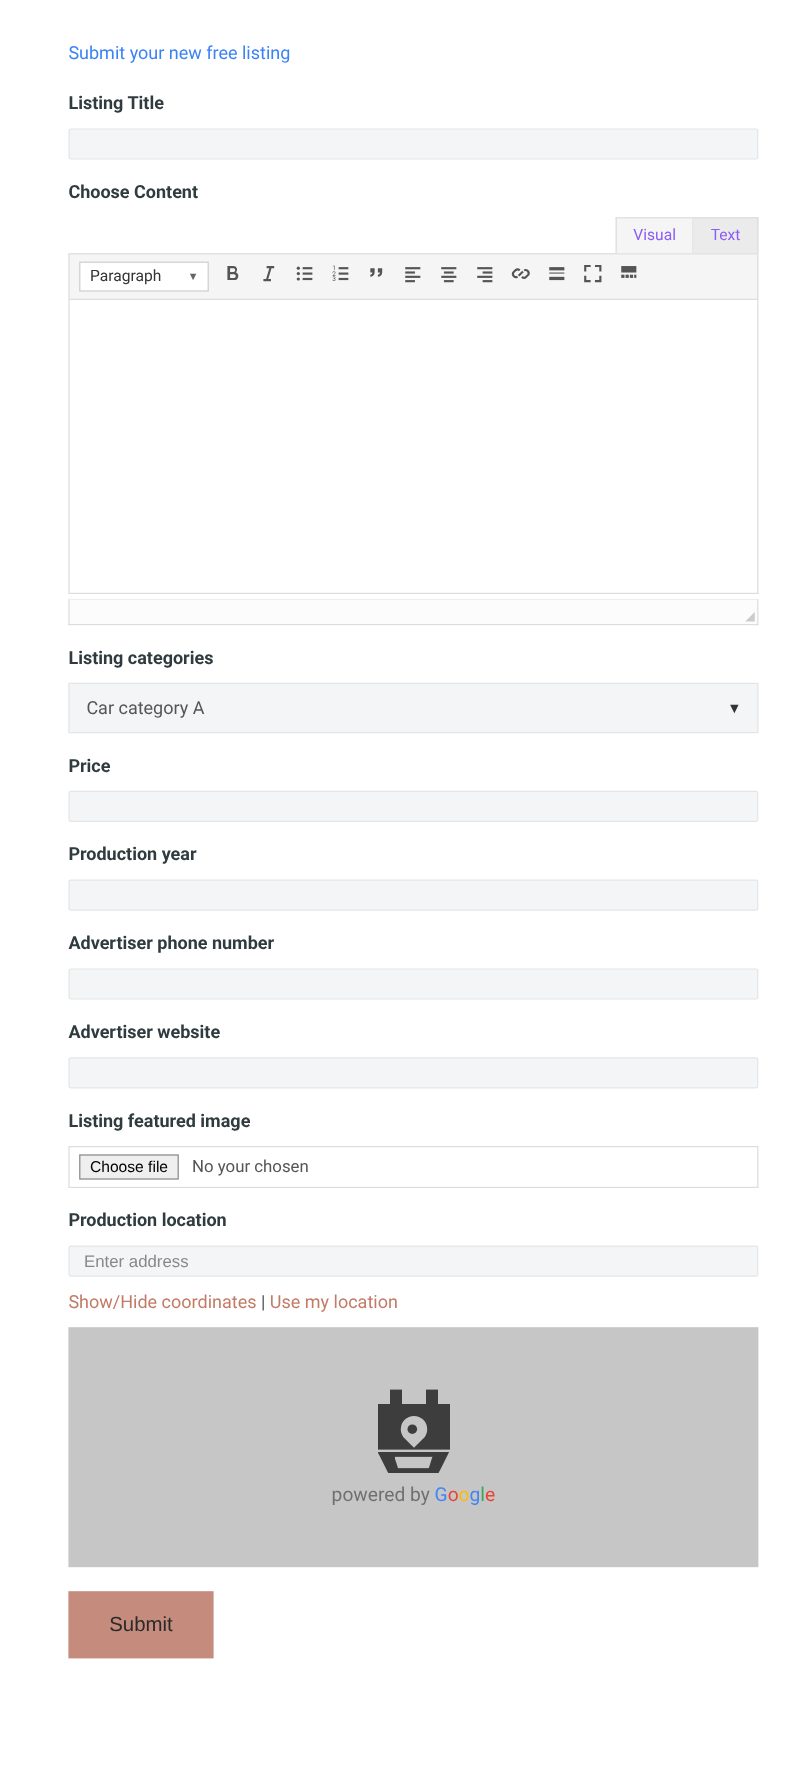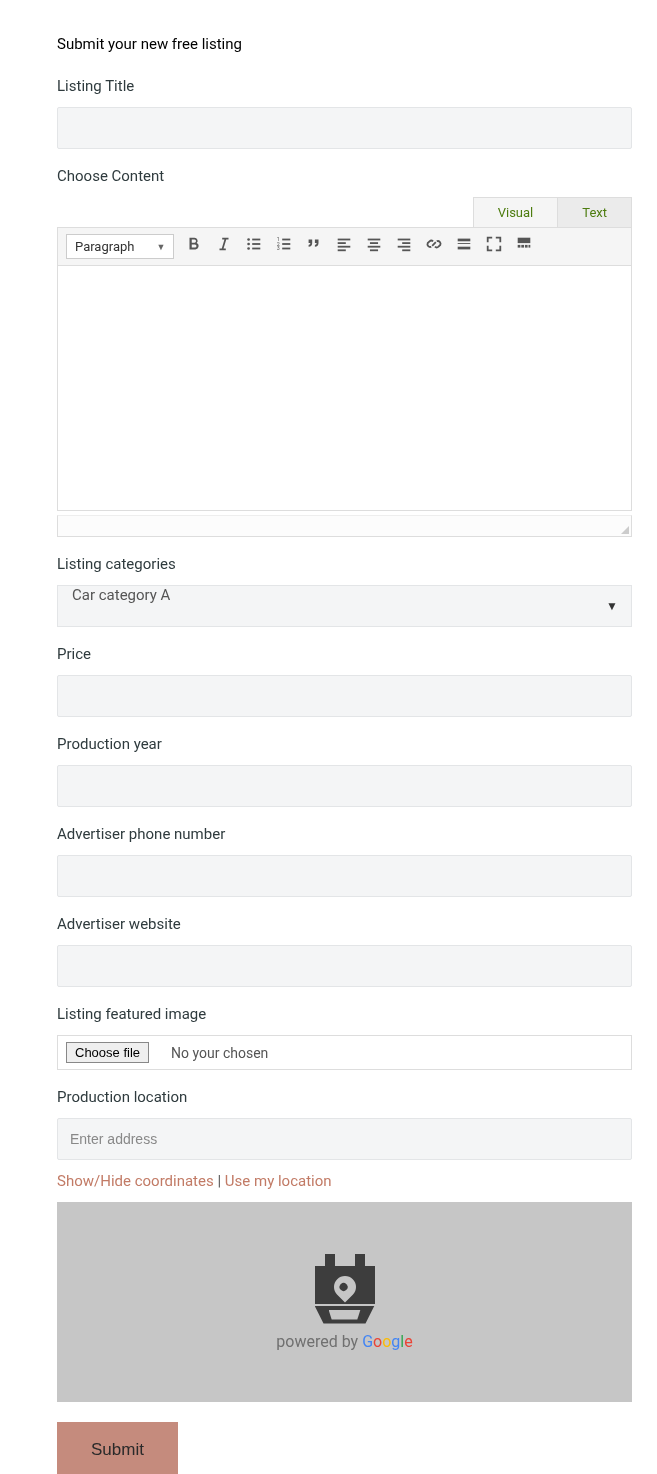--- a/index.html
+++ b/index.html
@@ -5,55 +5,55 @@
   * { box-sizing: border-box; margin: 0; padding: 0; }
   body {
     font-family: -apple-system, BlinkMacSystemFont, "Segoe UI", Roboto, Arial, sans-serif;
     background: #fff;
     width: 657px;
     padding: 35px 25px 30px 57px;
     color: #333;
   }
   .heading {
     font-size: 15px;
-    color: #000000;
+    color: #3b82f6;
     font-weight: 400;
     margin-bottom: 24px;
   }
   .field-label {
     font-size: 15px;
-    font-weight: 400;
+    font-weight: 700;
     color: #2f3b3e;
     margin-bottom: 12px;
     display: block;
   }
   .text-input {
     width: 100%;
-    height: 42px;
+    height: 26px;
     background: #f4f5f6;
     border: 1px solid #e3e5e7;
     border-radius: 2px;
     padding: 0 12px;
     font-size: 14px;
     margin-bottom: 18px;
     color: #555;
   }
   .text-input::placeholder { color: #888; }
 
   
   .editor-wrap { margin-bottom: 18px; }
   .editor-tabs {
     display: flex;
     justify-content: flex-end;
     gap: 0;
   }
   .editor-tab {
-    padding: 7px 24px;
+    padding: 7px 14px;
     font-size: 13px;
-    color: #4d7c0f;
+    color: #8b5cf6;
     background: #ebebeb;
     border: 1px solid #ddd;
     border-bottom: none;
     cursor: pointer;
   }
   .editor-tab.active {
     background: #f5f5f5;
     border-color: #ddd;
   }
   .editor-tab + .editor-tab { border-left: none; }
@@ -120,21 +120,21 @@
     position: relative;
     margin-bottom: 18px;
   }
   .custom-select {
     width: 100%;
     height: 42px;
     background: #f4f5f6;
     border: 1px solid #e3e5e7;
     padding: 0 14px;
     display: flex;
-    align-items: flex-start;
+    align-items: center;
     font-size: 15px;
     color: #555;
     cursor: pointer;
   }
   .select-arrow {
     position: absolute;
     right: 14px;
     top: 50%;
     transform: translateY(-50%);
     font-size: 12px;
@@ -143,21 +143,21 @@
   }
 
   
   .file-wrap {
     border: 1px solid #ddd;
     padding: 6px 8px;
     background: #fff;
     margin-bottom: 18px;
     display: flex;
     align-items: center;
-    gap: 22px;
+    gap: 11px;
     font-size: 14px;
     color: #555;
   }
   .file-btn {
     background: #efefef;
     border: 1px solid #888;
     padding: 2px 8px;
     font-size: 13px;
     cursor: pointer;
   }

